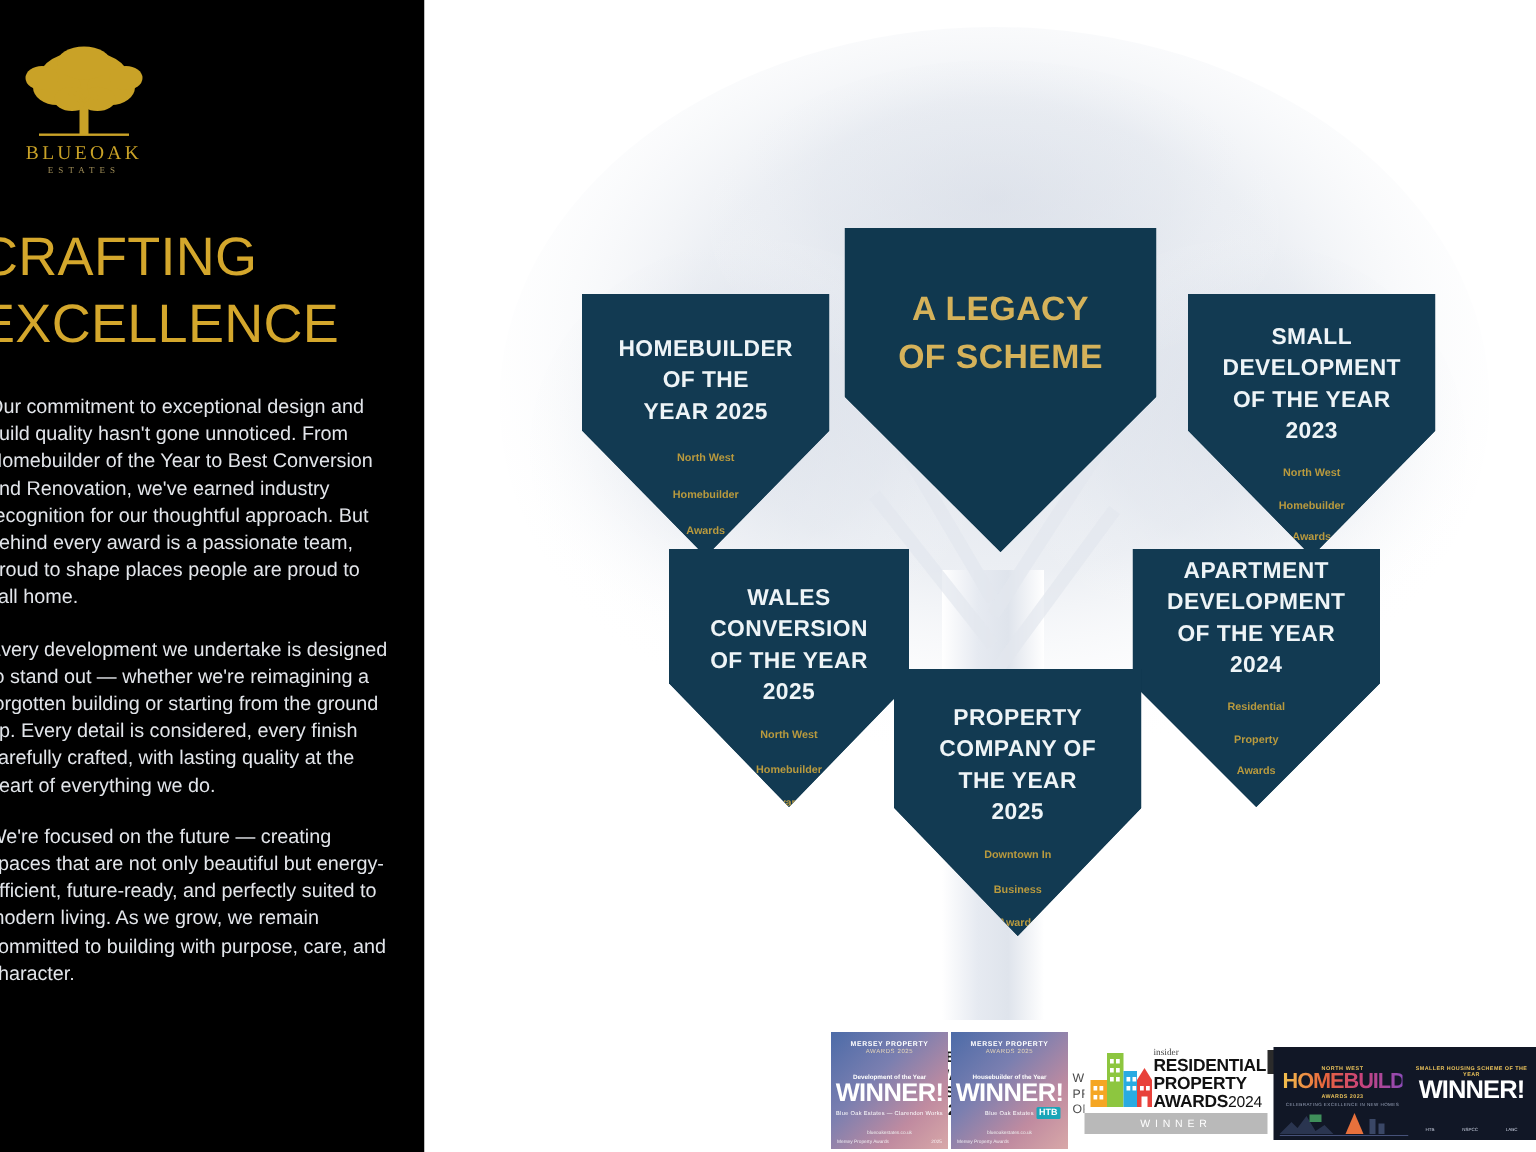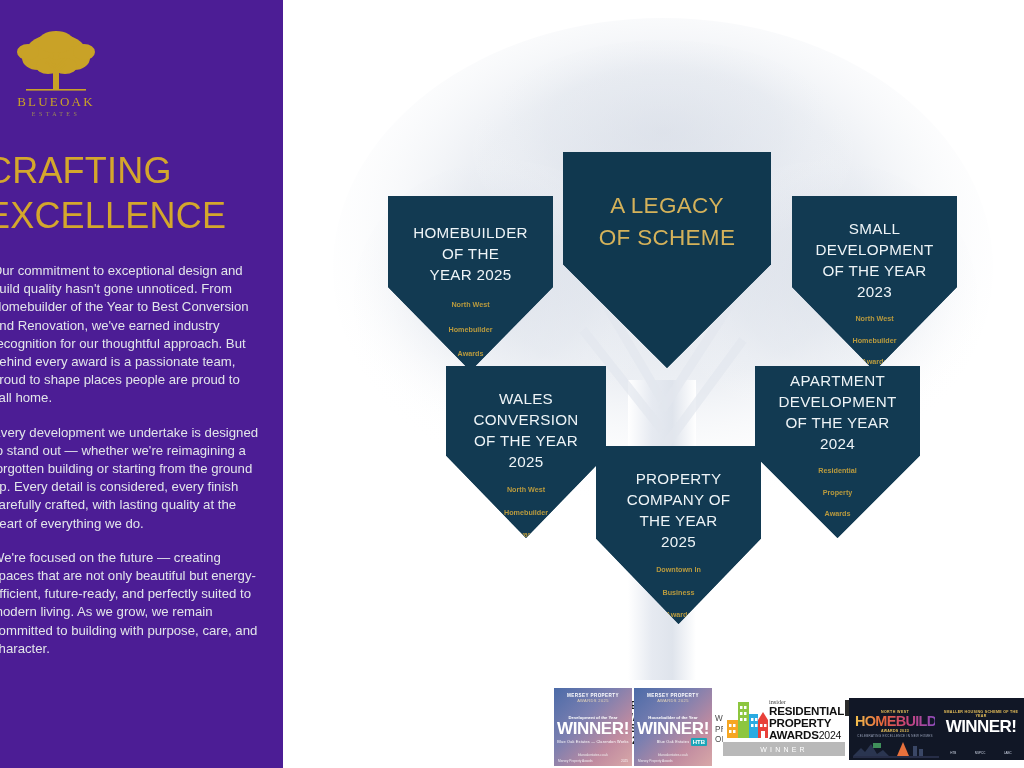--- a/index.html
+++ b/index.html
@@ -6,21 +6,21 @@
   html, body { width:1024px; height:768px; overflow:hidden; }
   body {
     font-family:"Liberation Sans", sans-serif;
     background:#ffffff;
     position:relative;
   }
 
   
   #left-panel{
     position:absolute; left:0; top:0; width:283px; height:768px;
-    background:#4c1d95;
+    background:#000000;
     overflow:hidden;
   }
   #brand-logo{
     position:absolute; left:8px; top:26px; width:96px; height:100px;
   }
   #brand-logo svg{ display:block; }
   .logo-word{
     position:absolute; left:8px; width:96px; text-align:center;
     color:#c9a227; font-family:"Liberation Serif", serif;
     letter-spacing:2.2px;
@@ -61,42 +61,42 @@
     clip-path: polygon(0% 0%, 100% 0%, 100% 52%, 50% 100%, 0% 52%);
     background:#123a52;
     color:#ffffff;
   }
   .shield .crest{
     position:absolute; left:0; top:0; width:100%; height:100%;
     background:#123a52;
   }
   .shield .inner{ position:relative; z-index:2; width:100%; }
   .sh-title{
-    font-weight:400; color:#eef4f7; letter-spacing:0.3px;
+    font-weight:700; color:#eef4f7; letter-spacing:0.3px;
   }
   .sh-sub{
     color:#b99a3e; font-weight:bold; line-height:1.32;
   }
 
   
   #shield-center{
     left:280px; top:152px; width:208px; height:216px;
     background:#10384f;
   }
   #shield-center .inner{ padding-top:38px; }
   #shield-center .sh-title{ font-size:22.5px; line-height:32px; color:#d5b25a; }
 
   
   #shield-homebuilder{ left:105px; top:196px; width:165px; height:175px; }
   #shield-homebuilder .inner{ padding-top:26px; }
   #shield-homebuilder .sh-title{ font-size:15.2px; line-height:21px; }
   #shield-homebuilder .sh-sub{ font-size:7.2px; margin-top:15px; }
 
   
-  #shield-small-dev{ left:509px; top:196px; width:165px; height:175px;justify-content:center; }
+  #shield-small-dev{ left:509px; top:196px; width:165px; height:175px; }
   #shield-small-dev .inner{ padding-top:18px; }
   #shield-small-dev .sh-title{ font-size:15.2px; line-height:21px; }
   #shield-small-dev .sh-sub{ font-size:7.2px; margin-top:12px; }
 
   
   #shield-conversion{ left:163px; top:366px; width:160px; height:172px; }
   #shield-conversion .inner{ padding-top:22px; }
   #shield-conversion .sh-title{ font-size:15.2px; line-height:21px; }
   #shield-conversion .sh-sub{ font-size:7.2px; margin-top:13px; }
 

